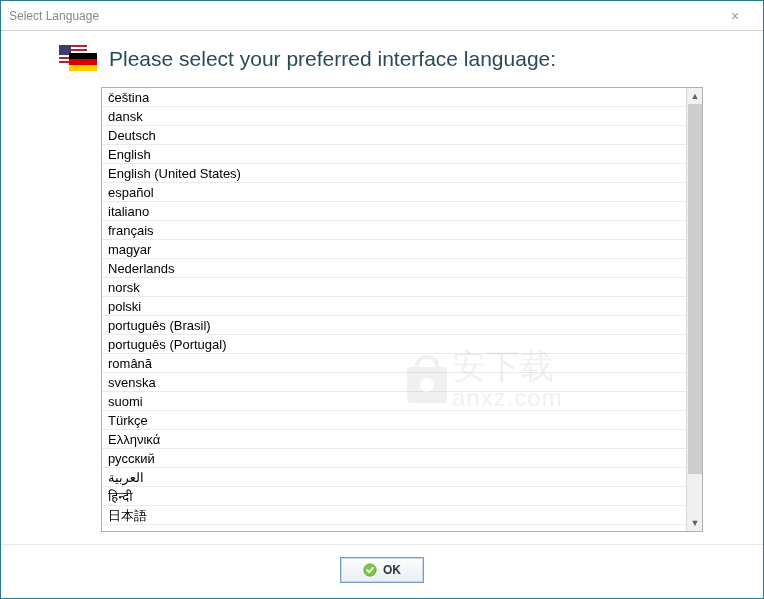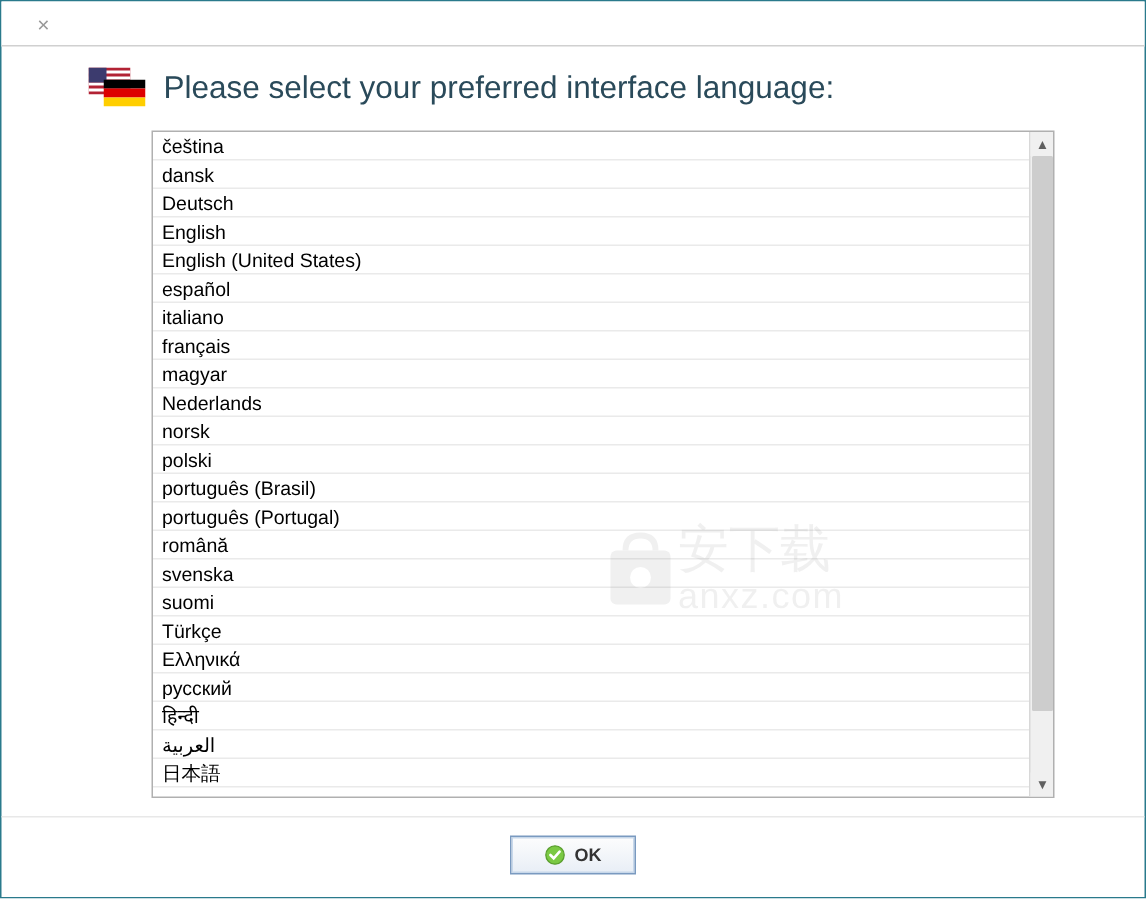--- a/index.html
+++ b/index.html
@@ -25,20 +25,21 @@
 .watermark{position:absolute;top:260px;left:300px;opacity:0.12;pointer-events:none;color:#888;font-size:28px;display:flex;align-items:center;gap:0}
 .watermark-text{display:flex;flex-direction:column;line-height:1.1}
 .watermark-ch{font-size:34px}
 .watermark-en{font-size:24px;letter-spacing:1px}
 </style>
 </head>
 <body>
 
 <div class="window">
   <div class="titlebar">
+    <span class="titlebar-text">Select Language</span>
     <div class="close-btn">
       <span>×</span>
     </div>
   </div>
 
   <div class="header">
     <div class="flag-icon">
       <svg width="28" height="18" viewBox="0 0 28 18" style="top:-2px;left:-2px">
         <rect width="28" height="18" fill="#b22234"></rect>
         <rect y="2" width="28" height="2" fill="#fff"></rect>
@@ -71,22 +72,22 @@
         <div class="list-item">norsk</div>
         <div class="list-item">polski</div>
         <div class="list-item">português (Brasil)</div>
         <div class="list-item">português (Portugal)</div>
         <div class="list-item">română</div>
         <div class="list-item">svenska</div>
         <div class="list-item">suomi</div>
         <div class="list-item">Türkçe</div>
         <div class="list-item">Ελληνικά</div>
         <div class="list-item">русский</div>
+        <div class="list-item">العربية</div>
         <div class="list-item">हिन्दी</div>
-        <div class="list-item">العربية</div>
         <div class="list-item">日本語</div>
       </div>
     <div class="scrollbar">
       <div class="scroll-arrow">▲</div>
       <div class="scroll-track">
         <div class="scroll-thumb"></div>
       </div>
       <div class="scroll-arrow" style="position:absolute;bottom:0">▼</div>
     </div>
     <div class="watermark">

